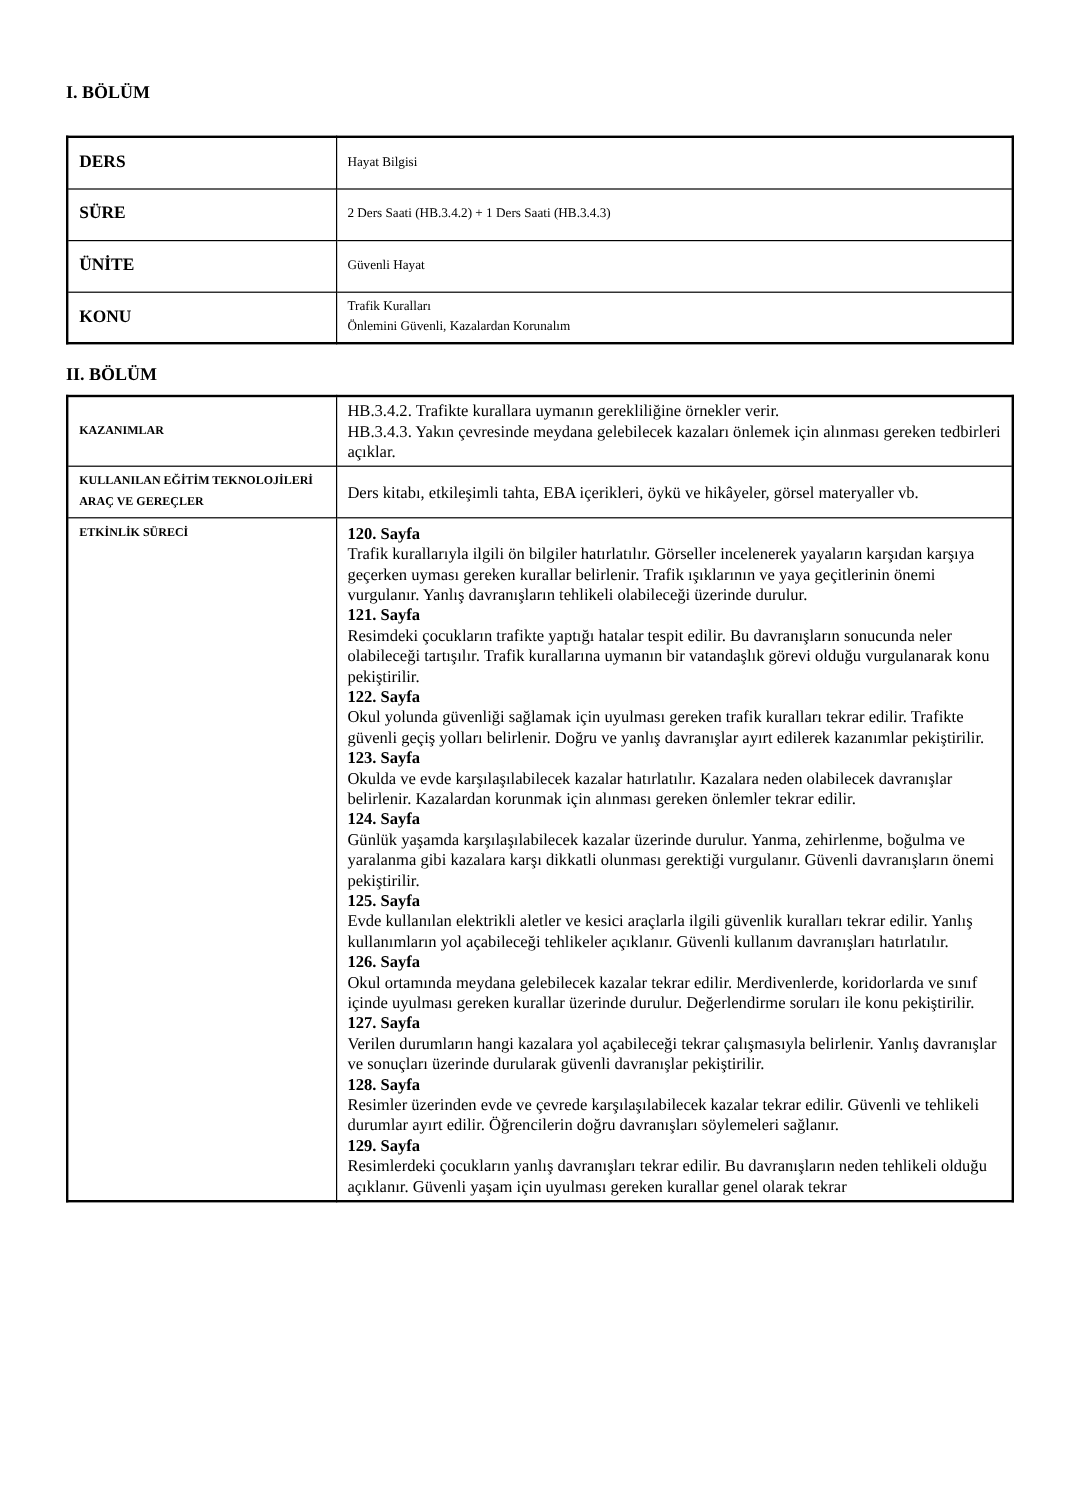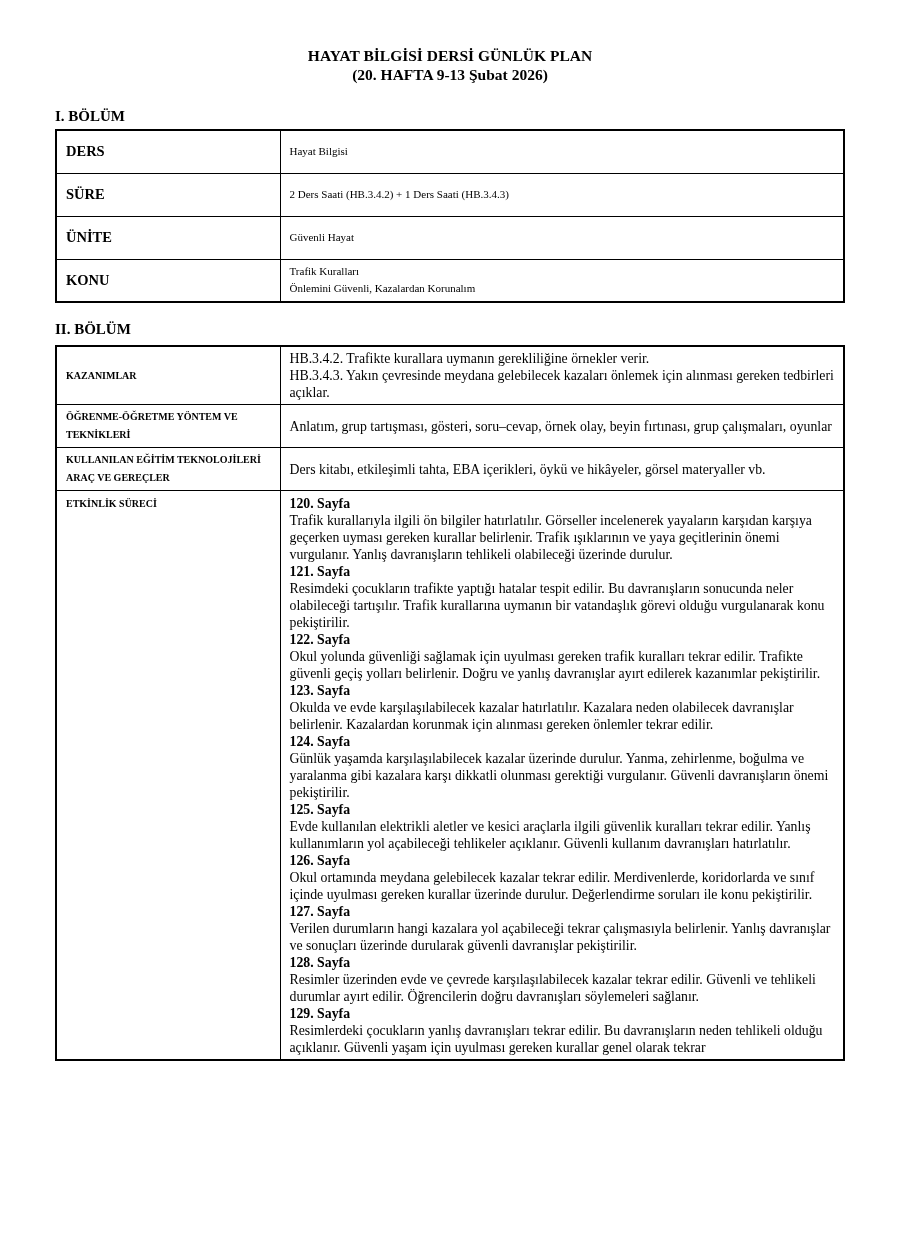--- a/index.html
+++ b/index.html
@@ -23,21 +23,21 @@
   .doc-title {
     text-align: center;
     font-weight: bold;
     font-size: 15.5px;
     line-height: 19px;
   }
   .section-heading {
     font-weight: bold;
     font-size: 15px;
     margin-top: 24px;
-    margin-bottom: 4px;
+    margin-bottom: 26px;
   }
   .section-heading.second {
     margin-top: 18px;
     margin-bottom: 7px;
   }
   table.plan {
     border-collapse: collapse;
     width: 790px;
     table-layout: fixed;
     border: 2px solid #000;
@@ -68,24 +68,20 @@
   table.detail tr.row-ders-alani td { height: 40px; }
   table.detail tr.row-etkinlik td { vertical-align: top; padding-top: 4px; }
   .entry-heading { font-weight: bold; }
   .value-line { }
 </style>
 </head>
 <body>
 
 <div class="page">
 
-  <div class="doc-title">
-    <div>HAYAT BİLGİSİ DERSİ GÜNLÜK PLAN</div>
-    <div>(20. HAFTA 9-13 Şubat 2026)</div>
-  </div>
 
   <div class="section-heading">I. BÖLÜM</div>
 
   <table class="plan info">
     <tbody>
       <tr>
         <td class="label">DERS</td>
         <td>
           <div class="value-line">Hayat Bilgisi</div>
         </td>
@@ -115,24 +111,20 @@
   <div class="section-heading second">II. BÖLÜM</div>
 
   <table class="plan detail">
     <tbody>
       <tr>
         <td class="label">KAZANIMLAR</td>
         <td>
           <div class="value-line">HB.3.4.2. Trafikte kurallara uymanın gerekliliğine örnekler verir.</div>
           <div class="value-line">HB.3.4.3. Yakın çevresinde meydana gelebilecek kazaları önlemek için alınması gereken tedbirleri açıklar.</div>
         </td>
-      </tr>
-      <tr>
-        <td class="label">ÖĞRENME-ÖĞRETME YÖNTEM VE TEKNİKLERİ</td>
-        <td>Anlatım, grup tartışması, gösteri, soru–cevap, örnek olay, beyin fırtınası, grup çalışmaları, oyunlar</td>
       </tr>
       <tr>
         <td class="label">KULLANILAN EĞİTİM TEKNOLOJİLERİ ARAÇ VE GEREÇLER</td>
         <td>Ders kitabı, etkileşimli tahta, EBA içerikleri, öykü ve hikâyeler, görsel materyaller vb.</td>
       </tr>
       <tr class="row-etkinlik">
         <td class="label">ETKİNLİK SÜRECİ</td>
         <td>
           <div class="activity-entry">
             <div class="entry-heading">120. Sayfa</div>

